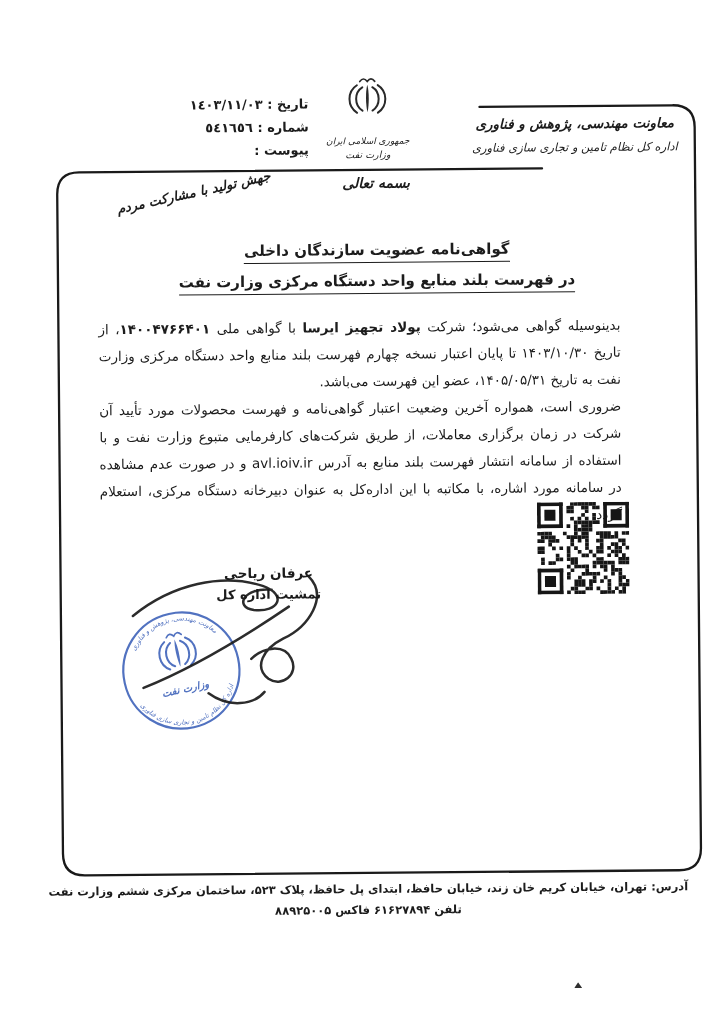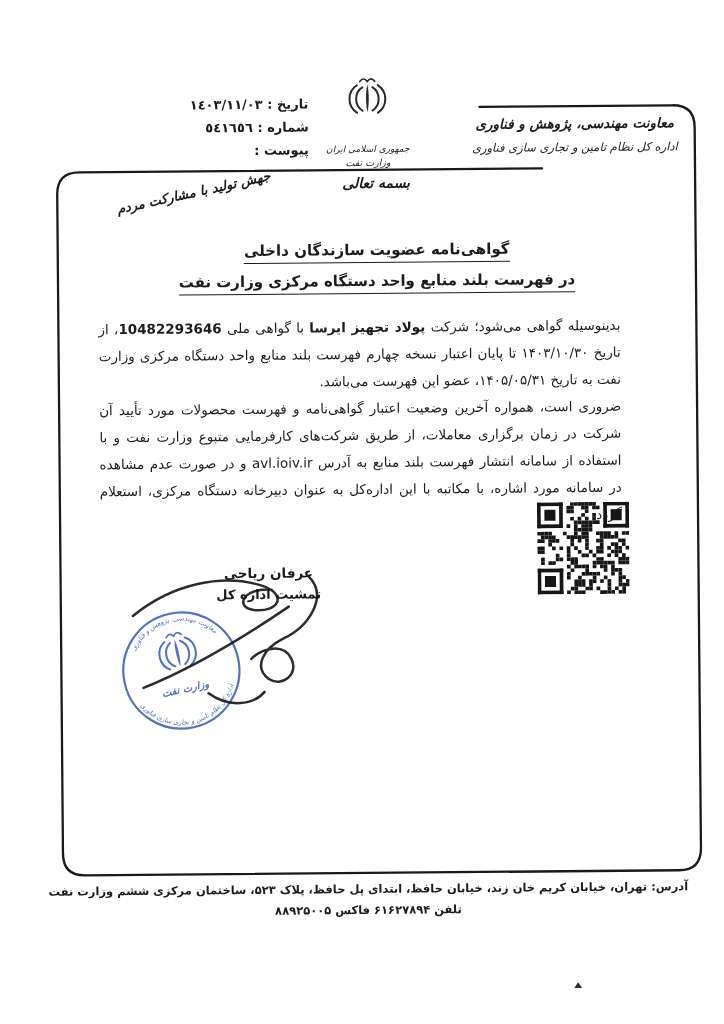--- a/index.html
+++ b/index.html
@@ -5,21 +5,21 @@
   html,body{margin:0;padding:0;background:#e9e9e9;}
   .page{width:724px;height:1024px;background:#ffffff;position:relative;overflow:hidden;
         font-family:"DejaVu Sans",sans-serif;color:#1c1c1c;margin:0 auto;}
   .sheet{position:absolute;inset:0;transform:rotate(-0.5deg);transform-origin:50% 50%;}
   .abs{position:absolute;}
   
   .dept{left:468px;top:117px;width:220px;text-align:center;direction:rtl;}
   .dept-l1{font-size:13.5px;font-style:italic;font-weight:600;letter-spacing:-0.3px;}
   .dept-l2{font-size:11.5px;font-style:italic;font-weight:500;margin-top:9px;letter-spacing:-0.3px;}
   .emblem-block{left:328px;top:74px;width:86px;text-align:center;}
-  .emblem-cap1{font-size:9px;font-style:italic;margin-top:16px;direction:rtl;}
+  .emblem-cap1{font-size:9px;font-style:italic;margin-top:8px;direction:rtl;}
   .emblem-cap2{font-size:9.5px;font-style:italic;margin-top:3px;direction:rtl;}
   .meta{left:150px;top:92px;width:162px;direction:rtl;text-align:right;font-size:13px;
         font-weight:700;line-height:23px;}
   .besmele{left:60px;top:175px;width:638px;text-align:center;font-size:14px;font-style:italic;
            font-weight:600;direction:rtl;}
   .slogan{left:118px;top:200px;font-size:13px;font-style:italic;font-weight:600;direction:rtl;
           transform:rotate(-12deg);transform-origin:0 0;white-space:nowrap;}
   
   .title-block{left:60px;top:240px;width:638px;text-align:center;direction:rtl;}
   .title-line{display:inline-block;font-size:15px;font-weight:700;
@@ -88,21 +88,21 @@
     <div class="abs besmele">بسمه تعالی</div>
 
     <div class="abs slogan">جهش تولید با مشارکت مردم</div>
 
     <div class="abs title-block">
       <div><span class="title-line">گواهی‌نامه عضویت سازندگان داخلی</span></div>
       <div class="title-line2"><span class="title-line">در فهرست بلند منابع واحد دستگاه مرکزی وزارت نفت</span></div>
     </div>
 
     <div class="abs body-text">
-      <p><span>بدینوسیله گواهی می‌شود؛ شرکت </span><span class="b">پولاد تجهیز ایرسا</span><span> با گواهی ملی </span><span class="b">10482293646</span><span>، از تاریخ ۱۴۰۳/۱۰/۳۰ تا پایان اعتبار نسخه چهارم فهرست بلند منابع واحد دستگاه مرکزی وزارت نفت به تاریخ ۱۴۰۵/۰۵/۳۱، عضو این فهرست می‌باشد.</span></p>
+      <p><span>بدینوسیله گواهی می‌شود؛ شرکت </span><span class="b">پولاد تجهیز ایرسا</span><span> با گواهی ملی </span><span class="b">۱۴۰۰۴۷۶۶۴۰۱</span><span>، از تاریخ ۱۴۰۳/۱۰/۳۰ تا پایان اعتبار نسخه چهارم فهرست بلند منابع واحد دستگاه مرکزی وزارت نفت به تاریخ ۱۴۰۵/۰۵/۳۱، عضو این فهرست می‌باشد.</span></p>
       <p>ضروری است، همواره آخرین وضعیت اعتبار گواهی‌نامه و فهرست محصولات مورد تأیید آن شرکت در زمان برگزاری معاملات، از طریق شرکت‌های کارفرمایی متبوع وزارت نفت و با استفاده از سامانه انتشار فهرست بلند منابع به آدرس avl.ioiv.ir و در صورت عدم مشاهده در سامانه مورد اشاره، با مکاتبه با این اداره‌کل به عنوان دبیرخانه دستگاه مرکزی، استعلام گردد.</p>
     </div>
 
     <div class="abs qr"><svg width="92" height="92">
           <rect x="33.120000000000005" y="0" width="3.68" height="3.68" fill="#161616"></rect>
           <rect x="36.800000000000004" y="0" width="3.68" height="3.68" fill="#161616"></rect>
           <rect x="40.480000000000004" y="0" width="3.68" height="3.68" fill="#161616"></rect>
           <rect x="44.160000000000004" y="0" width="3.68" height="3.68" fill="#161616"></rect>
           <rect x="47.84" y="0" width="3.68" height="3.68" fill="#161616"></rect>
           <rect x="51.52" y="0" width="3.68" height="3.68" fill="#161616"></rect>

